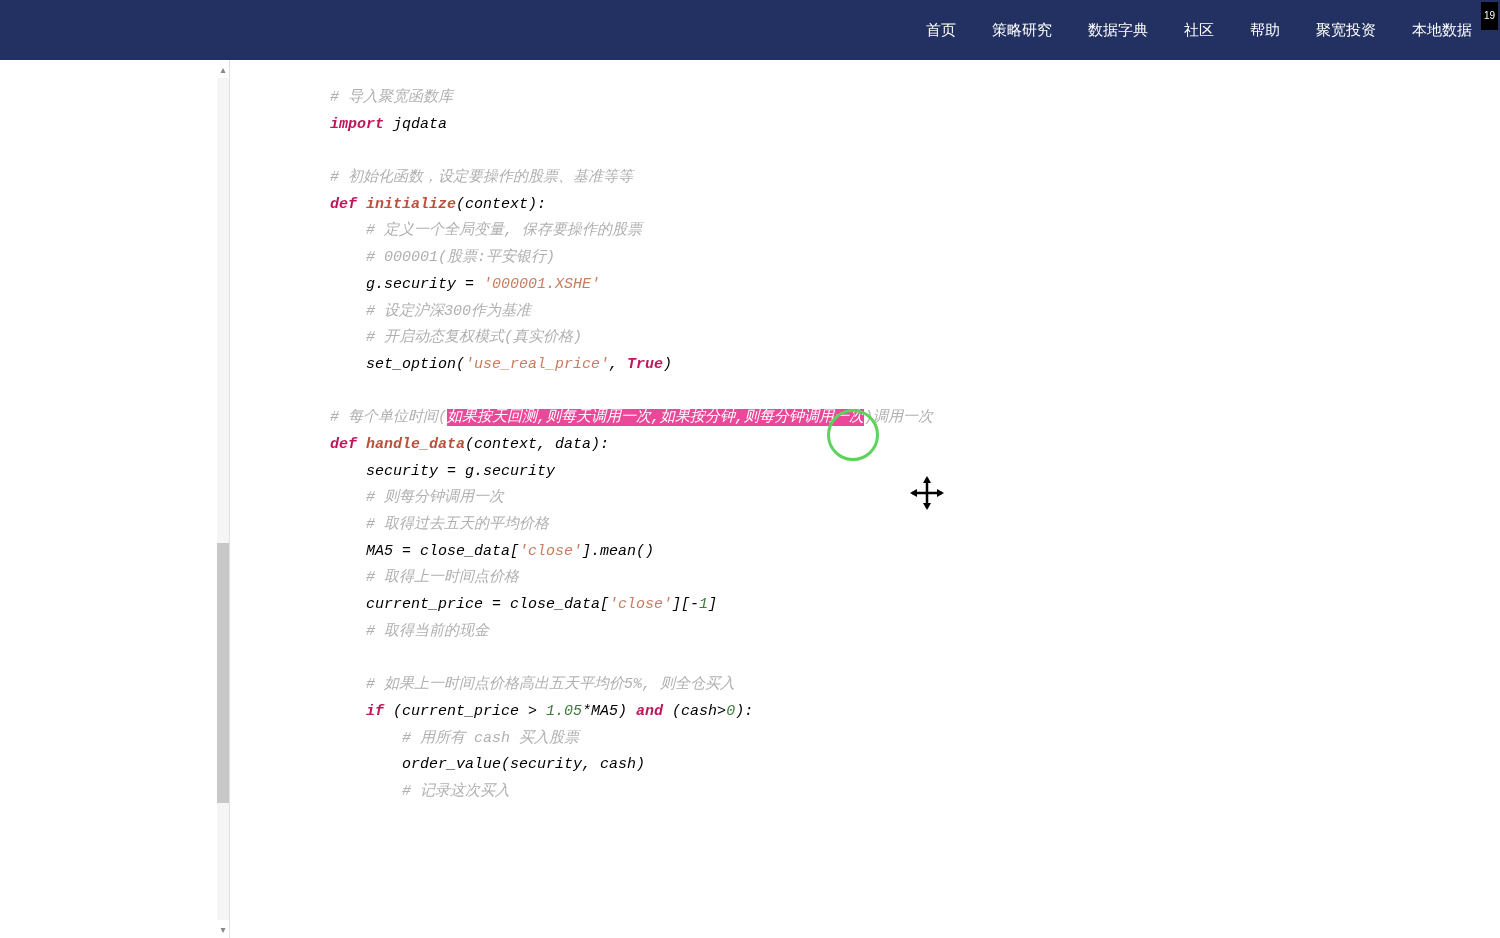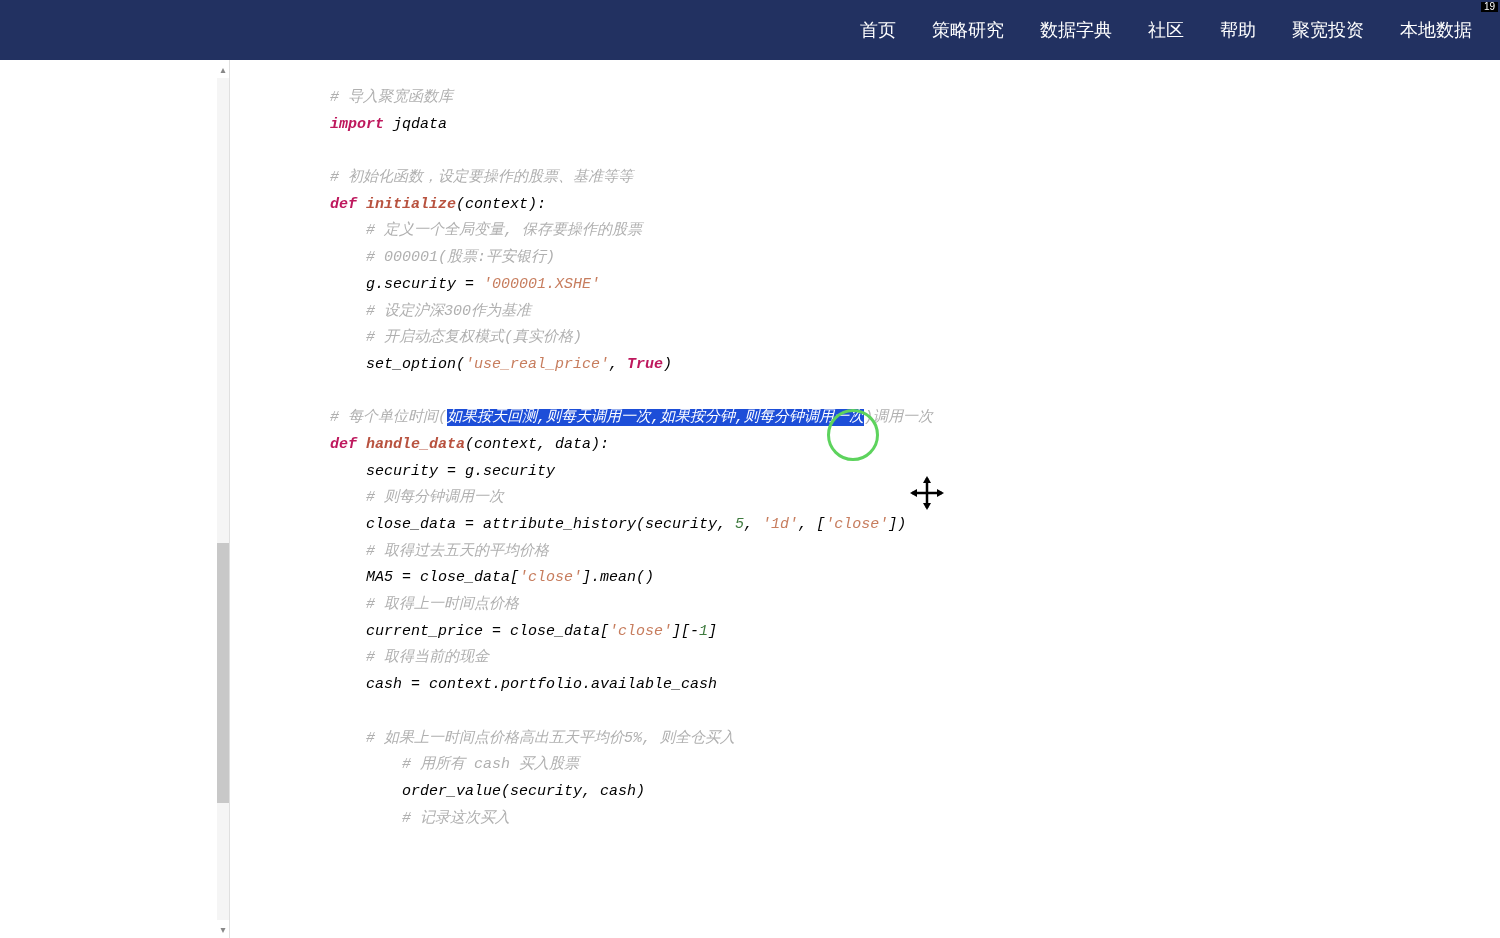--- a/index.html
+++ b/index.html
@@ -23,33 +23,33 @@
       justify-content: flex-end;
       padding-right: 10px;
       position: relative;
     }
     .nav-items {
       display: flex;
       gap: 0;
     }
     .nav-item {
       color: #ffffff;
-      font-size: 18px;
+      font-size: 15px;
       padding: 0 18px;
       cursor: pointer;
       white-space: nowrap;
     }
     .badge {
       position: absolute;
       top: 2px;
       right: 2px;
       background: #000000;
       color: #ffffff;
       font-size: 10px;
-      padding: 0 3px;
+      padding: 9px 3px;
       line-height: 1;
     }
     .content-wrapper {
       display: flex;
       height: calc(100% - 60px);
       position: relative;
     }
     .left-sidebar {
       width: 230px;
       background: #ffffff;
@@ -126,21 +126,21 @@
       color: #b8523f;
       font-weight: bold;
     }
     .string {
       color: #c77d5e;
     }
     .number {
       color: #3e7a3e;
     }
     .selection {
-      background: #1d4ed8;
+      background: #ec4899;
       color: #ffffff;
     }
     .circle-annotation {
       position: absolute;
       width: 52px;
       height: 52px;
       border: 3px solid #5dd35d;
       border-radius: 50%;
       pointer-events: none;
     }
@@ -189,29 +189,28 @@
         <div class="code-line">    <span class="comment"># 000001(股票:平安银行)</span></div>
         <div class="code-line">    <span>g.security = </span><span class="string">'000001.XSHE'</span></div>
         <div class="code-line">    <span class="comment"># 设定沪深300作为基准</span></div>
         <div class="code-line">    <span class="comment"># 开启动态复权模式(真实价格)</span></div>
         <div class="code-line">    <span>set_option(</span><span class="string">'use_real_price'</span><span>, </span><span class="keyword">True</span><span>)</span></div>
         <div class="code-line">&nbsp;</div>
         <div class="code-line"><span class="comment"># 每个单位时间(</span><span class="comment selection">如果按天回测,则每天调用一次,如果按分钟,则每分钟调用一次</span><span class="comment">)调用一次</span></div>
         <div class="code-line"><span class="keyword">def </span><span class="def-name">handle_data</span><span>(context, data):</span></div>
         <div class="code-line">    <span>security = g.security</span></div>
         <div class="code-line">    <span class="comment"># 则每分钟调用一次</span></div>
-        <div class="code-line">    <span>close_data = attribute_history(security, </span><span class="number">5</span><span>, </span><span class="string">'1d'</span><span>, [</span><span class="string">'close'</span><span>])</span></div>
         <div class="code-line">    <span class="comment"># 取得过去五天的平均价格</span></div>
         <div class="code-line">    <span>MA5 = close_data[</span><span class="string">'close'</span><span>].mean()</span></div>
         <div class="code-line">    <span class="comment"># 取得上一时间点价格</span></div>
         <div class="code-line">    <span>current_price = close_data[</span><span class="string">'close'</span><span>][-</span><span class="number">1</span><span>]</span></div>
         <div class="code-line">    <span class="comment"># 取得当前的现金</span></div>
-        <div class="code-line">    <span>cash = context.portfolio.available_cash</span></div>
         <div class="code-line">&nbsp;</div>
         <div class="code-line">    <span class="comment"># 如果上一时间点价格高出五天平均价5%, 则全仓买入</span></div>
+        <div class="code-line">    <span class="keyword">if</span><span> (current_price &gt; </span><span class="number">1.05</span><span>*MA5) </span><span class="keyword">and</span><span> (cash&gt;</span><span class="number">0</span><span>):</span></div>
         <div class="code-line">        <span class="comment"># 用所有 cash 买入股票</span></div>
         <div class="code-line">        <span>order_value(security, cash)</span></div>
         <div class="code-line">        <span class="comment"># 记录这次买入</span></div>
       </div>
     <div class="circle-annotation" id="circle-ann" style="left: 597px; top: 349px;"></div>
     <div class="move-cursor" id="move-cursor-ann" style="left: 679px; top: 415px;">
       <svg viewBox="0 0 36 36">
         <g stroke="#000000" stroke-width="2.5" fill="#000000">
           <line x1="18" y1="3" x2="18" y2="33"></line>
           <line x1="3" y1="18" x2="33" y2="18"></line>

